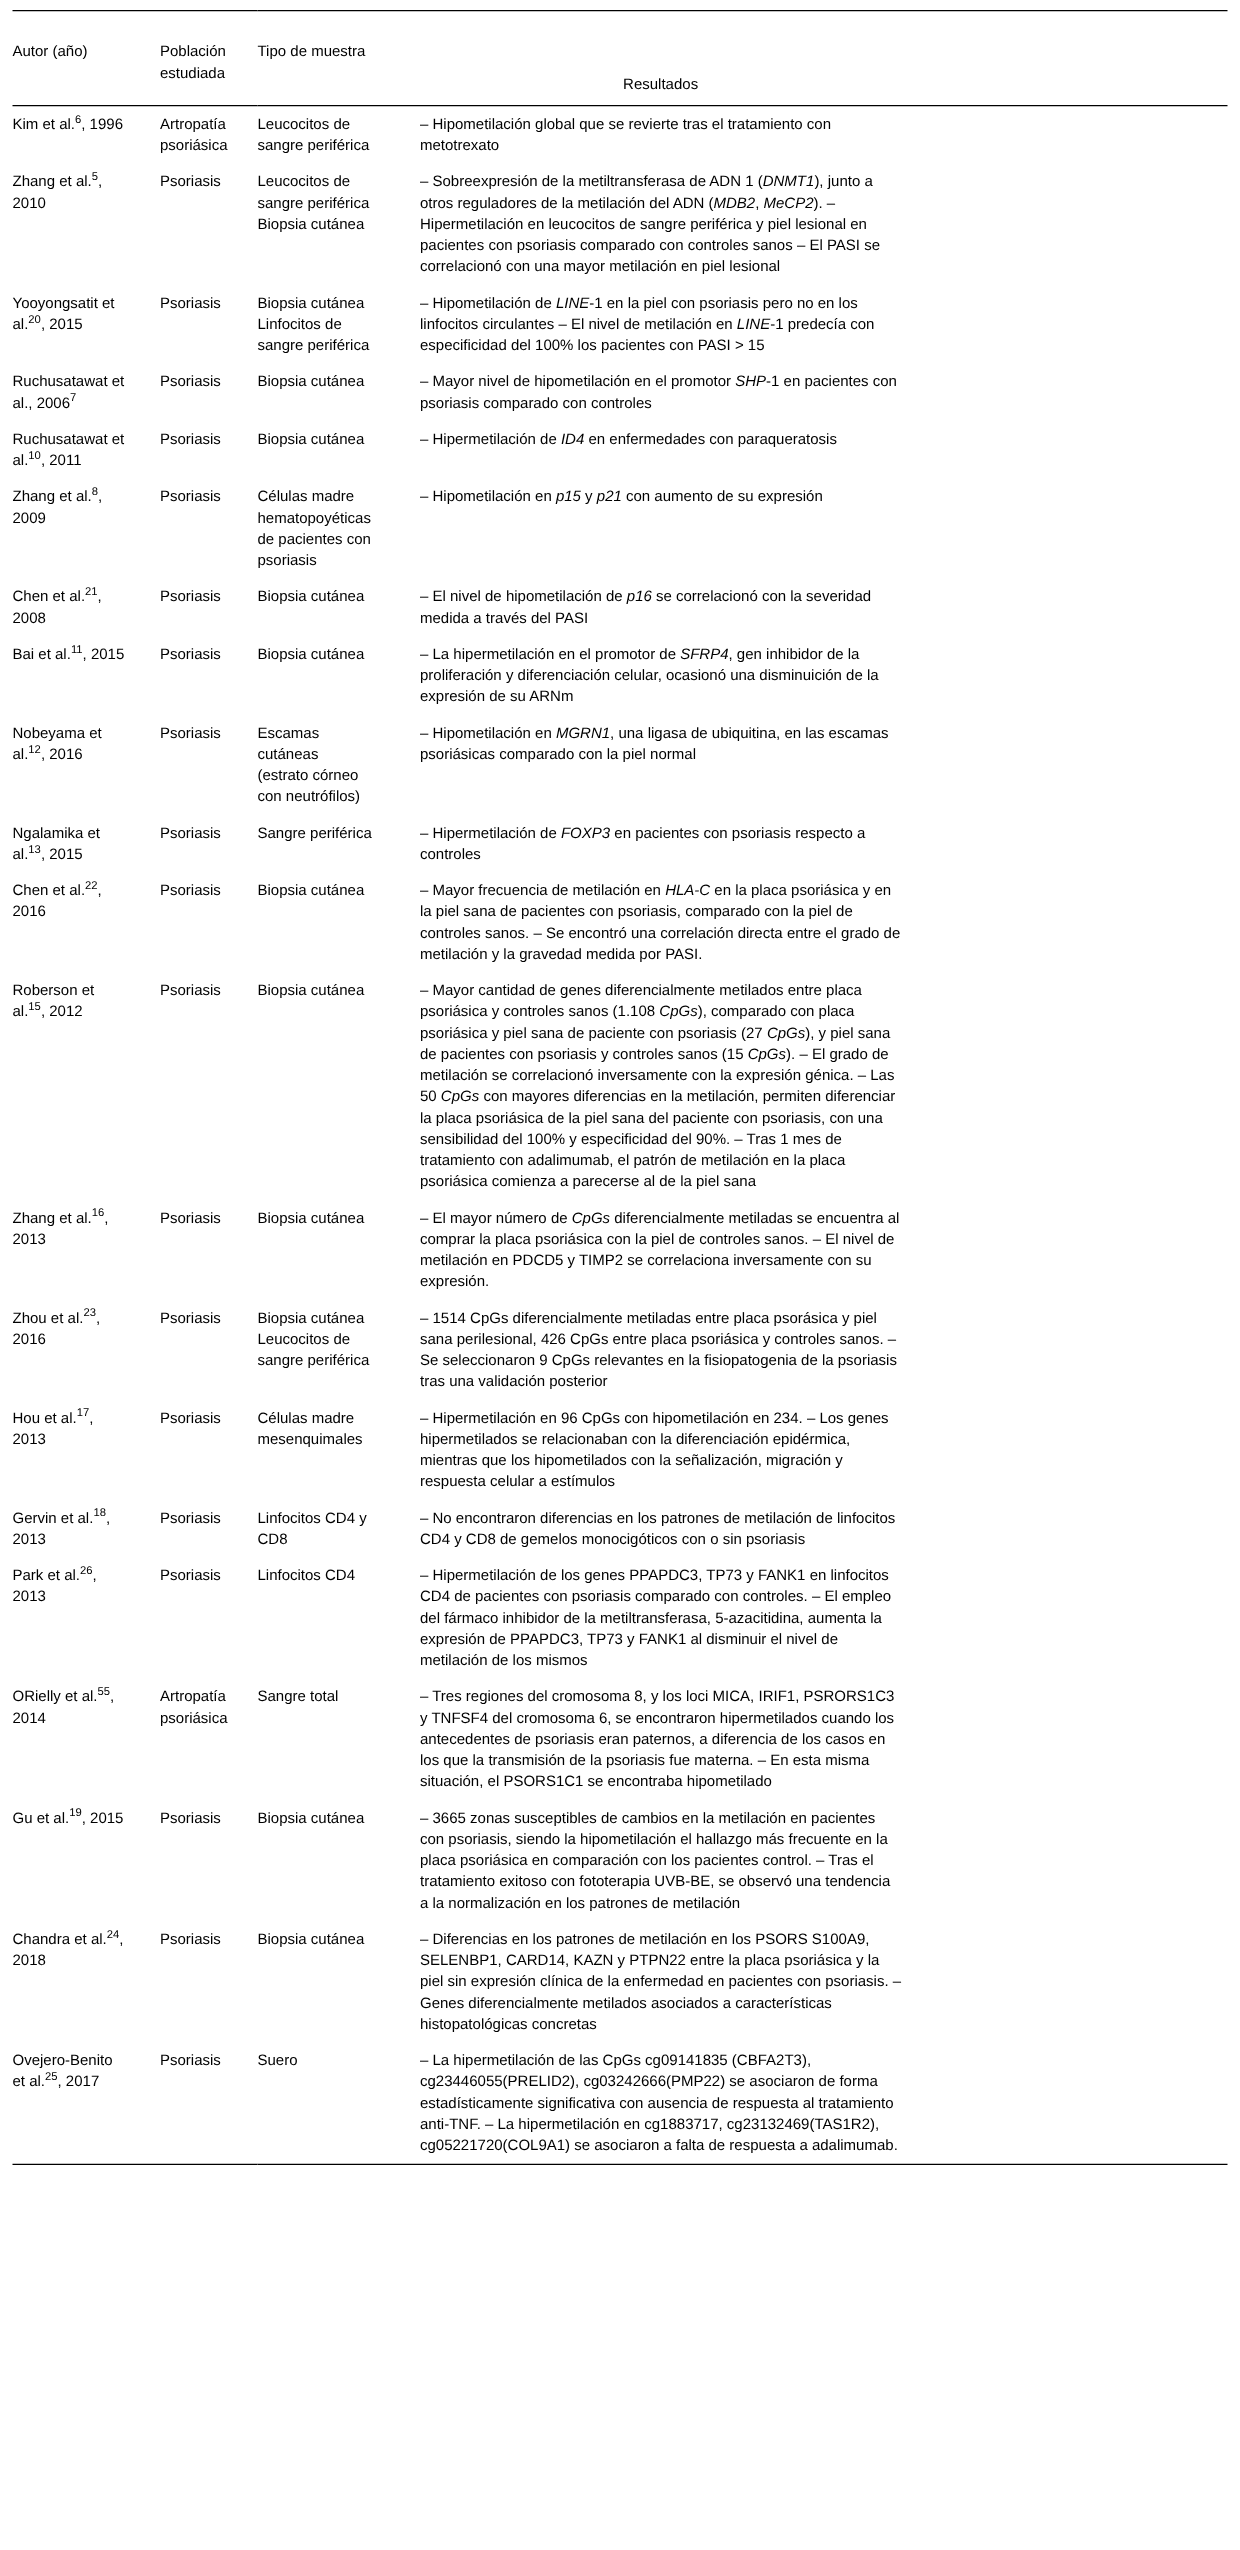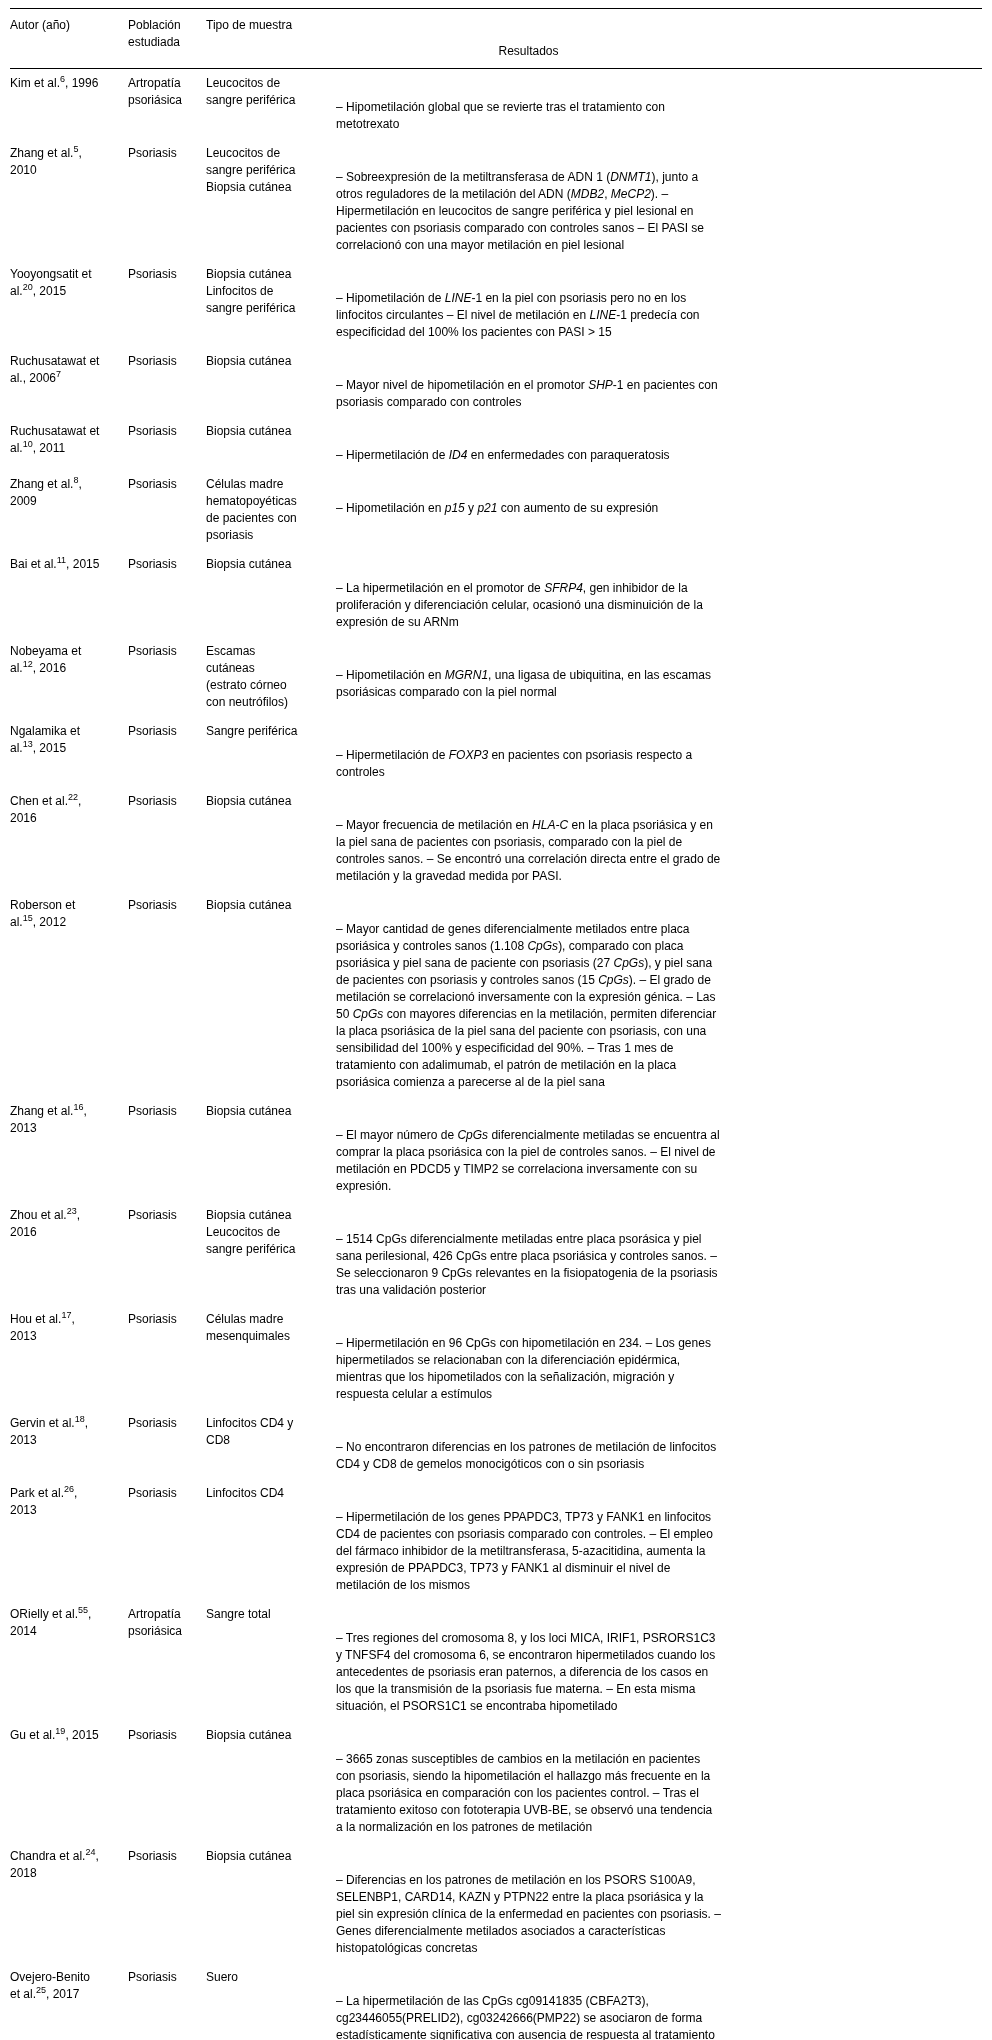--- a/index.html
+++ b/index.html
@@ -33,29 +33,29 @@
   th, td {
     font-size: 12px;
     line-height: 17px;
     vertical-align: top;
     text-align: left;
     font-weight: normal;
     padding: 6px 10px 6px 0;
   }
   thead th {
     border-bottom: 1px solid #000;
-    padding-top: 8px;
+    padding-top: 24px;
     padding-bottom: 8px;
   }
   td.author-cell, th.author-cell         { padding-right: 26px; }
   td.population-cell, th.population-cell { padding-right: 12px; }
   td.sample-cell, th.sample-cell         { padding-right: 22px; margin-top: 11px; }
   td.results-cell, th.results-header     { padding-left: 16px; padding-right: 0; }
 
-  td.results-cell .cell-text { max-width: 385px; margin-top: 24px; }
+  td.results-cell .cell-text { max-width: 385px; }
   th.results-header .hdr-center {
     width: 385px;
     text-align: center;
     margin-top: 26px;
   }
   sup {
     font-size: 9px;
     line-height: 0;
     vertical-align: super;
   }
@@ -168,20 +168,34 @@
           </td>
           <td class="sample-cell">
             <div class="cell-text">Células madre hematopoyéticas de pacientes con psoriasis</div>
           </td>
           <td class="results-cell">
             <div class="cell-text">– Hipometilación en <i>p15</i> y <i>p21</i> con aumento de su expresión</div>
           </td>
         </tr>
         <tr>
           <td class="author-cell">
+            <div class="cell-text">Chen et al.<sup>21</sup>, 2008</div>
+          </td>
+          <td class="population-cell">
+            <div class="cell-text">Psoriasis</div>
+          </td>
+          <td class="sample-cell">
+            <div class="cell-text">Biopsia cutánea</div>
+          </td>
+          <td class="results-cell">
+            <div class="cell-text">– El nivel de hipometilación de <i>p16</i> se correlacionó con la severidad medida a través del PASI</div>
+          </td>
+        </tr>
+        <tr>
+          <td class="author-cell">
             <div class="cell-text">Bai et al.<sup>11</sup>, 2015</div>
           </td>
           <td class="population-cell">
             <div class="cell-text">Psoriasis</div>
           </td>
           <td class="sample-cell">
             <div class="cell-text">Biopsia cutánea</div>
           </td>
           <td class="results-cell">
             <div class="cell-text">– La hipermetilación en el promotor de <i>SFRP4</i>, gen inhibidor de la proliferación y diferenciación celular, ocasionó una disminuición de la expresión de su ARNm</div>

